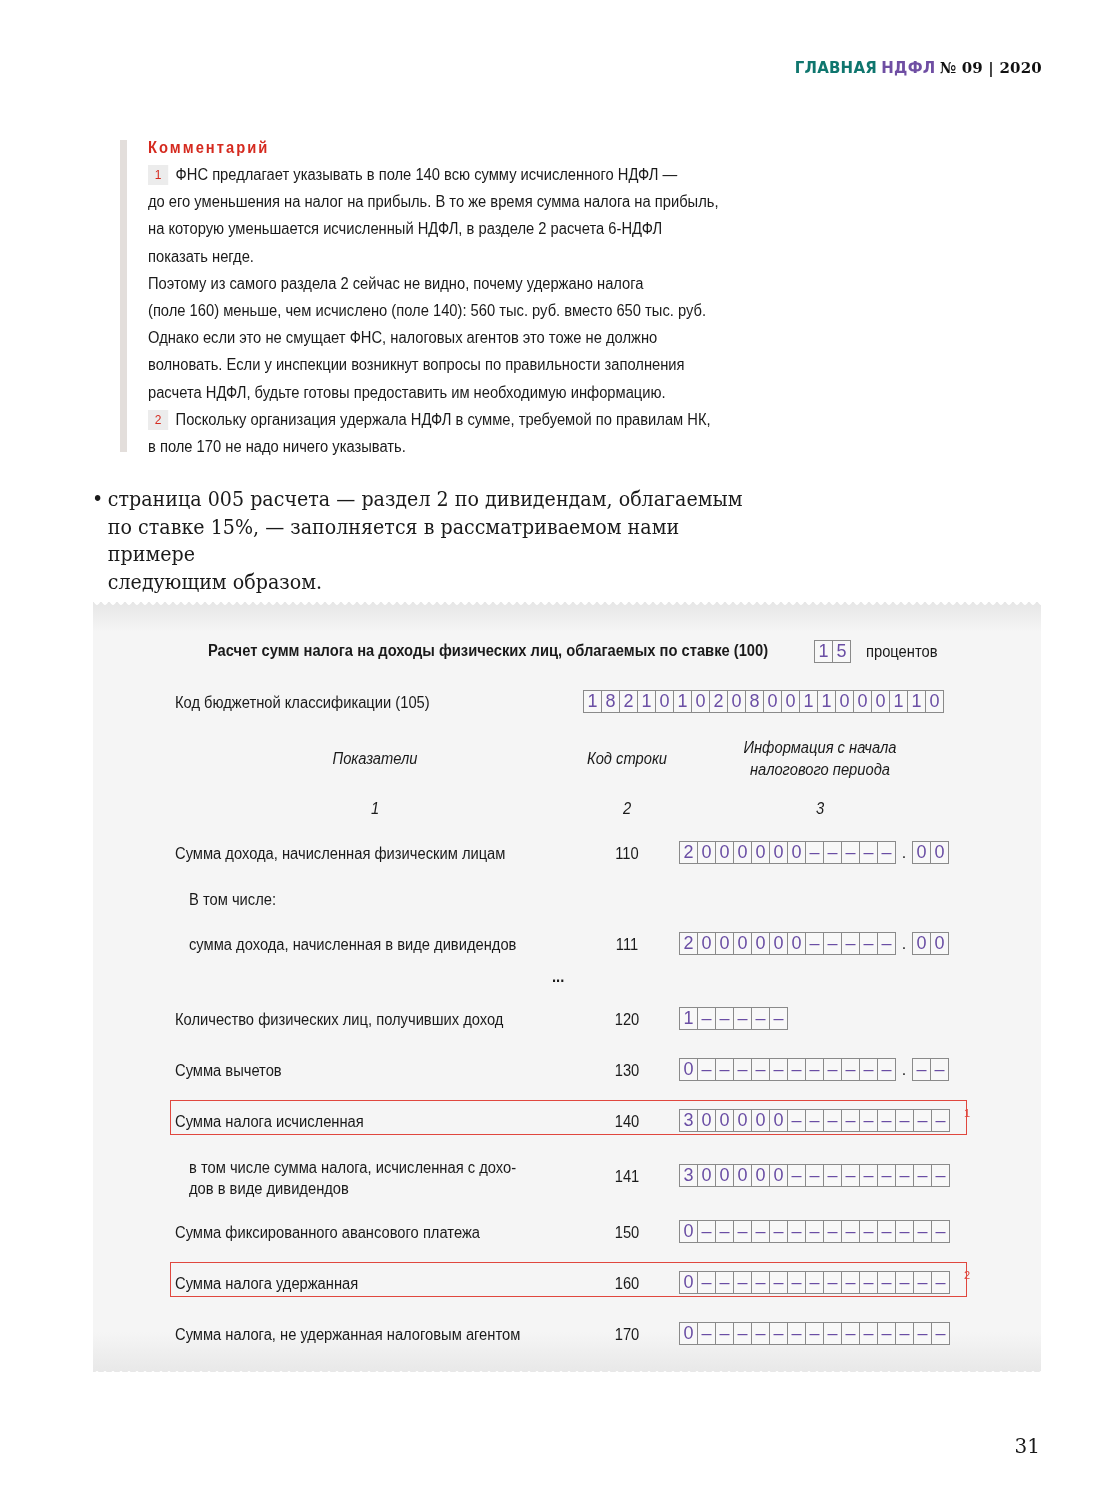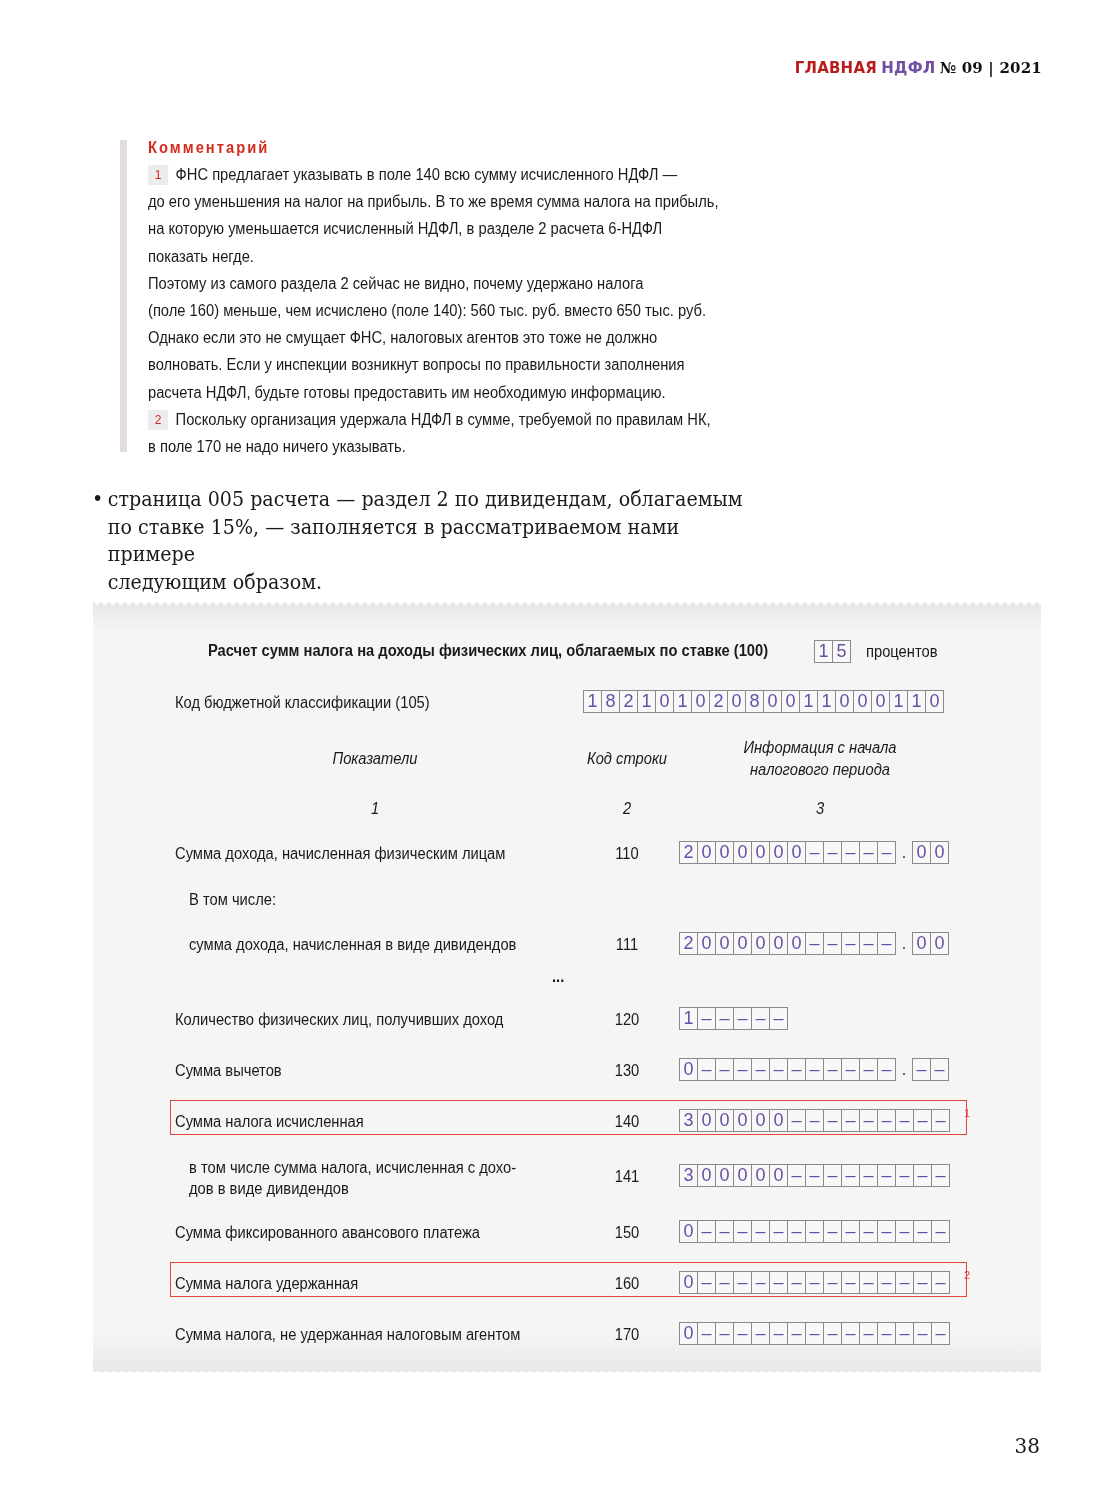--- a/index.html
+++ b/index.html
@@ -1,19 +1,19 @@
 <!DOCTYPE html>
 <html><head>
 <meta charset="utf-8">
 <style>
   html, body { margin:0; padding:0; background:#ffffff; }
   body { width:1104px; height:1500px; position:relative; overflow:hidden; font-family:"Liberation Sans", sans-serif; color:#1a1a1a; }
 
   .header { position:absolute; right:62px; top:59px; font-size:15px; font-weight:bold; letter-spacing:0.2px; }
-  .header .brand1 { font-family:"DejaVu Sans", sans-serif; font-weight:900; color:#b91c1c;margin-left:44px; }
+  .header .brand1 { font-family:"DejaVu Sans", sans-serif; font-weight:900; color:#0f766e;margin-left:44px; }
   .header .brand2 { font-family:"DejaVu Sans", sans-serif; font-weight:900; color:#6f4ea3; }
   .header .issue { font-family:"DejaVu Serif", serif; color:#111; }
 
   .comment { position:absolute; left:120px; top:138px; width:680px; }
   .comment .bar { position:absolute; left:0; top:2px; width:7px; height:312px; background:#e3dedb; }
   .comment .body { margin-left:28px; font-family:"Liberation Sans", sans-serif; font-size:16px; line-height:27.2px; color:#1a1a1a; transform:scaleX(0.92); transform-origin:left top; width:720px; }
   .comment .title { color:#d52a1f; font-weight:bold; font-size:16px; letter-spacing:2.2px; line-height:20px; margin-bottom:3px; }
   .note-num { display:inline-block; width:22px; height:20px; line-height:20px; background:#ececec; color:#d52a1f; text-align:center; font-size:13px; margin-right:8px; vertical-align:1px; }
 
   .bullet { position:absolute; left:92px; top:486px; width:700px; font-family:"DejaVu Serif", serif; font-size:20.5px; line-height:27.5px; color:#1a1a1a; transform:scaleX(0.93); transform-origin:left top; }
@@ -43,21 +43,21 @@
   .hl-num { position:absolute; color:#e0473e; font-size:11px; font-family:"Liberation Sans", sans-serif; }
 
   .pagenum { position:absolute; right:64px; top:1434px; font-family:"DejaVu Serif", serif; font-size:20px; color:#1a1a1a; }
 </style>
 </head>
 <body>
 
 <div class="header">
   <span class="brand1">ГЛАВНАЯ</span>
   <span class="brand2">НДФЛ</span>
-  <span class="issue">№ 09 | 2021</span>
+  <span class="issue">№ 09 | 2020</span>
 </div>
 
 <div class="comment">
   <div class="bar"></div>
   <div class="body">
     <div class="title">Комментарий</div>
     <div>
       <div><span class="note-num">1</span><span>ФНС предлагает указывать в поле 140 всю сумму исчисленного НДФЛ —</span></div>
       <div>до его уменьшения на налог на прибыль. В то же время сумма налога на прибыль,</div>
       <div>на которую уменьшается исчисленный НДФЛ, в разделе 2 расчета 6-НДФЛ</div>
@@ -320,13 +320,13 @@
         <div class="cell">–</div>
         <div class="cell">–</div>
         <div class="cell">–</div>
         <div class="cell">–</div>
         <div class="cell">–</div>
         <div class="cell">–</div>
       </div>
     </div>
   </div>
 
-<div class="pagenum">38</div>
+<div class="pagenum">31</div>
 
 </body></html>

